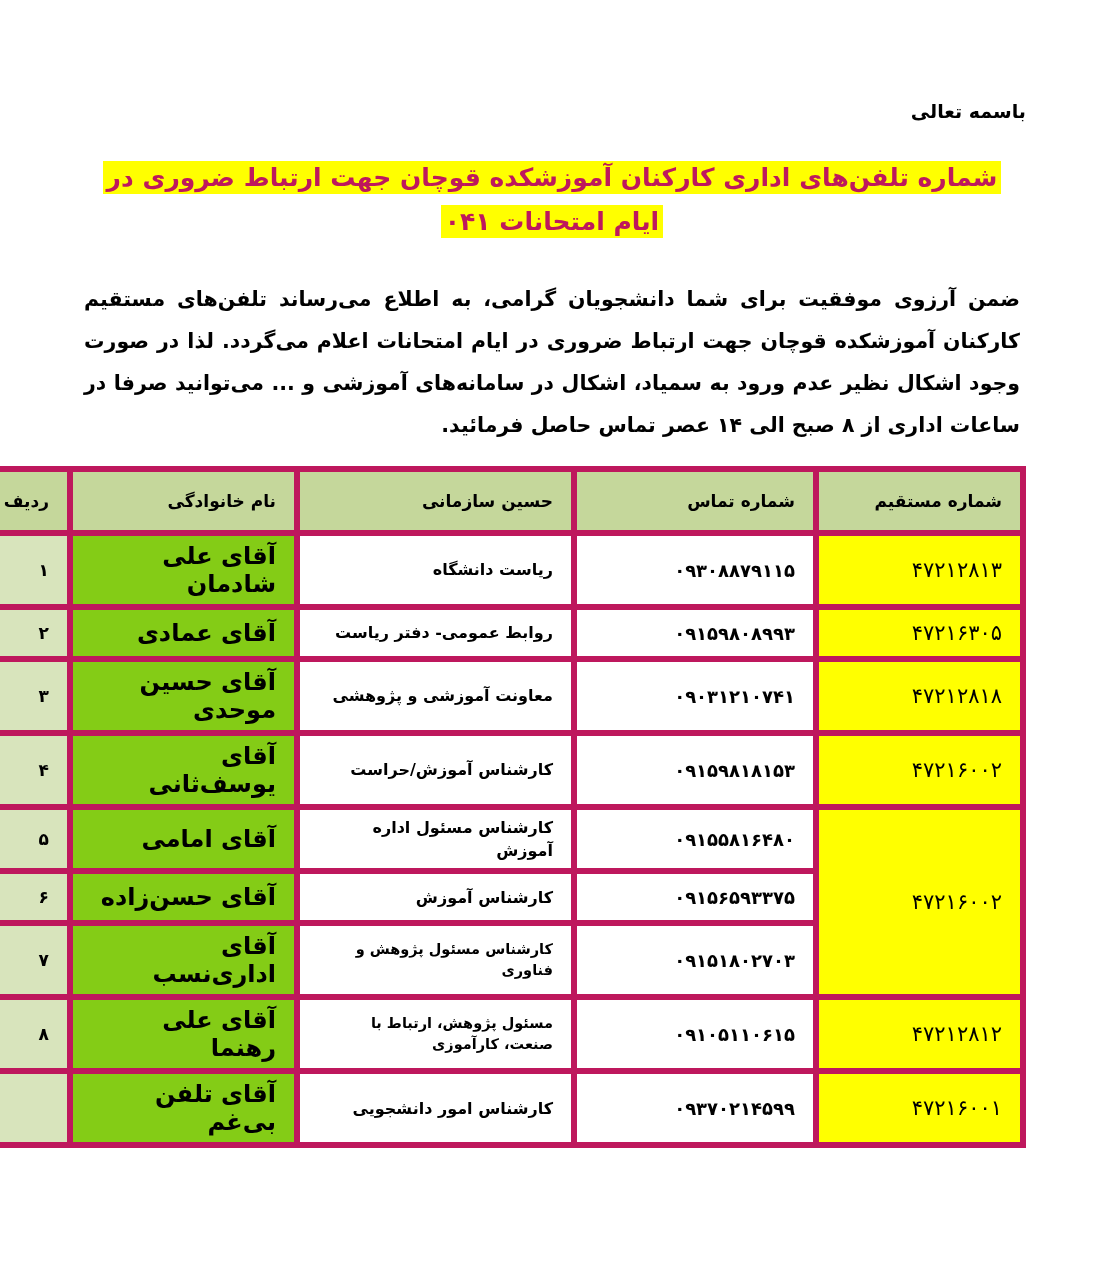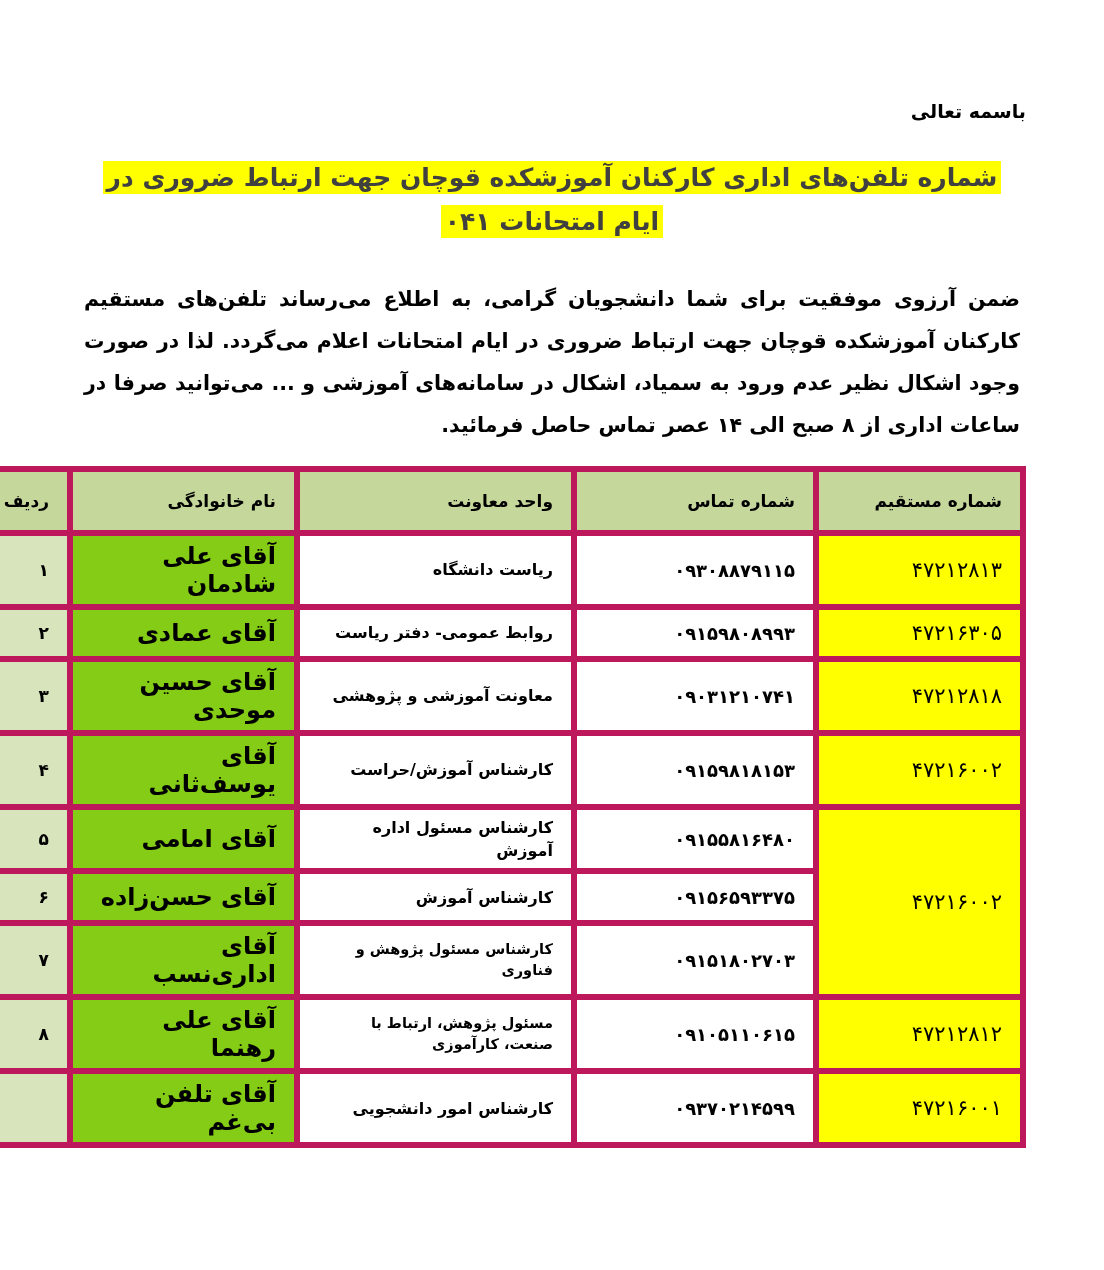--- a/index.html
+++ b/index.html
@@ -28,21 +28,21 @@
     letter-spacing: 0px;
   }
   .title-wrap {
     margin-top: 34px;
     text-align: center;
     line-height: 1.75;
   }
   .title-line {
     display: inline;
     background: #ffff00;
-    color: #404040;
+    color: #be185d;
     font-weight: bold;
     font-size: 25px;
     box-decoration-break: clone;
     -webkit-box-decoration-break: clone;
     padding: 2px 4px;
   }
   .intro {
     margin-top: 34px;
     text-align: justify;
     text-align-last: right;
@@ -143,21 +143,21 @@
   </div>
 
   <p class="intro">ضمن آرزوی موفقیت برای شما دانشجویان گرامی، به اطلاع می‌رساند تلفن‌های مستقیم کارکنان آموزشکده قوچان جهت ارتباط ضروری در ایام امتحانات اعلام می‌گردد. لذا در صورت وجود اشکال نظیر عدم ورود به سمیاد، اشکال در سامانه‌های آموزشی و ... می‌توانید صرفا در ساعات اداری از ۸ صبح الی ۱۴ عصر تماس حاصل فرمائید.</p>
 
 
   <table class="contacts">
     <thead>
       <tr>
         <th class="c-direct">شماره مستقیم</th>
         <th class="c-mobile">شماره تماس</th>
-        <th class="c-unit">واحد معاونت</th>
+        <th class="c-unit">حسین سازمانی</th>
         <th class="c-name">نام خانوادگی</th>
         <th class="c-row">ردیف</th>
       </tr>
     </thead>
     <tbody>
       <tr>
         <td class="c-direct">۴۷۲۱۲۸۱۳</td>
         <td class="c-mobile">۰۹۳۰۸۸۷۹۱۱۵</td>
         <td class="c-unit">ریاست دانشگاه</td>
         <td class="c-name">آقای علی شادمان</td>

